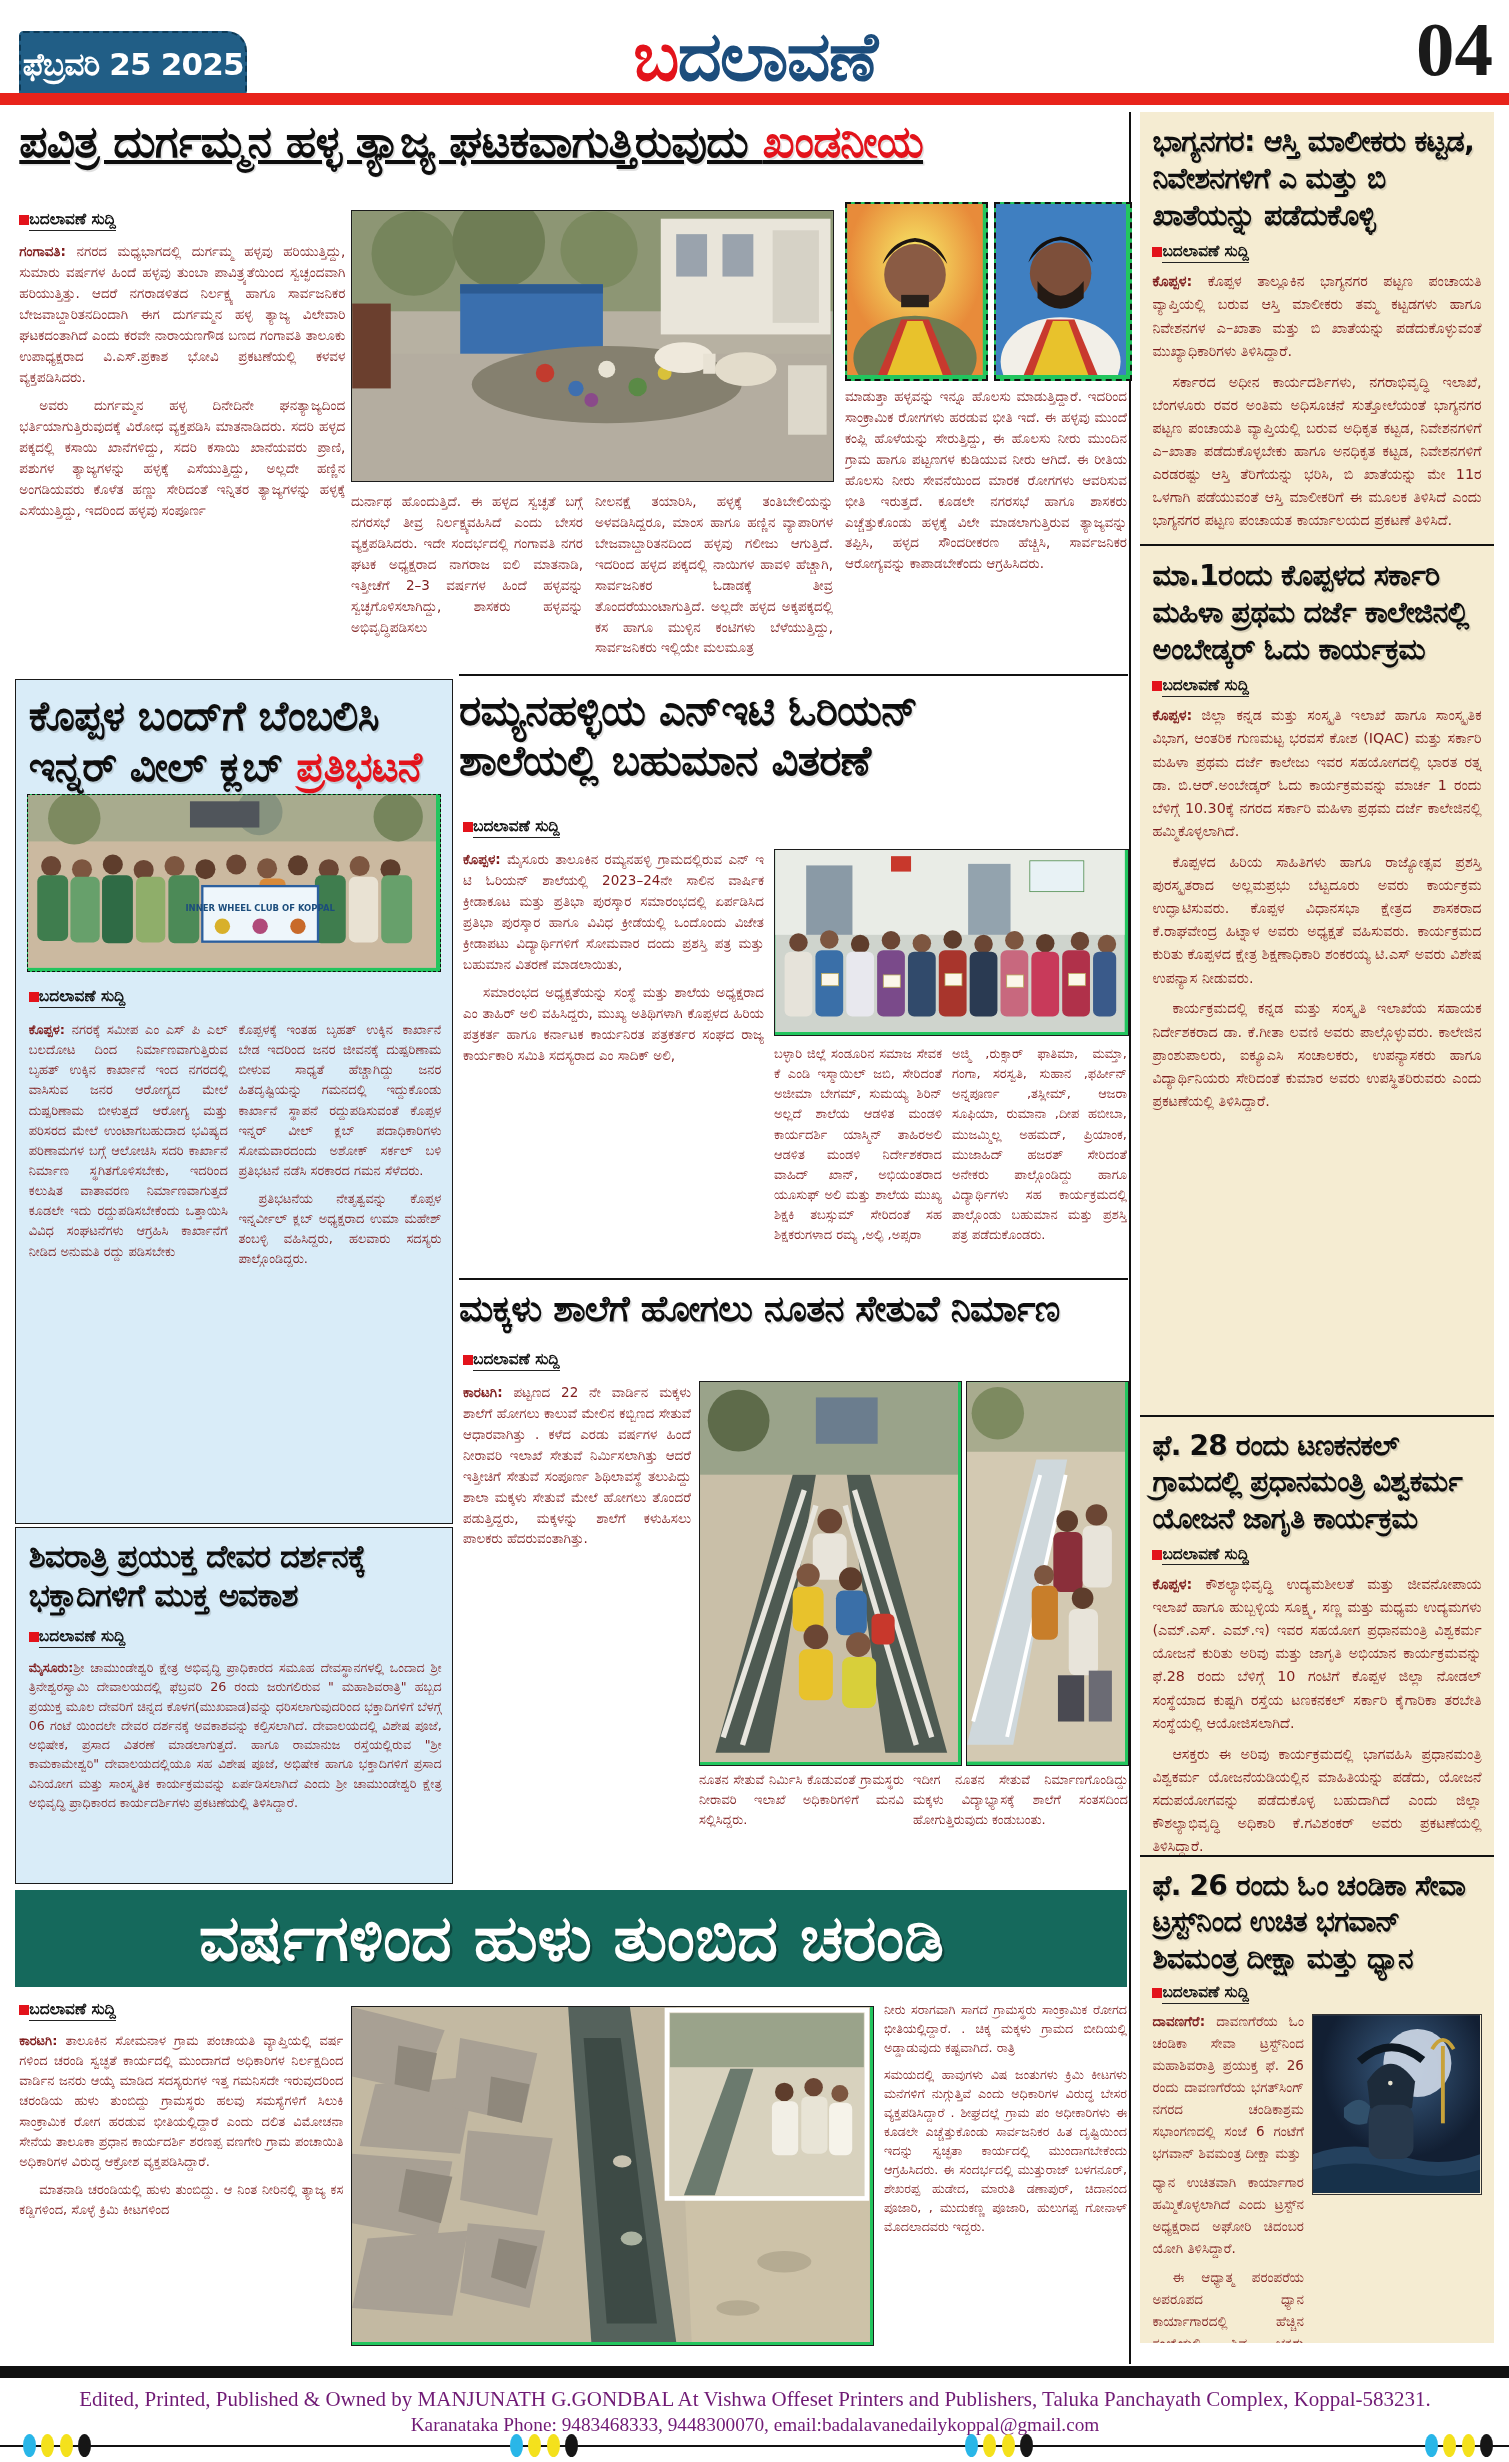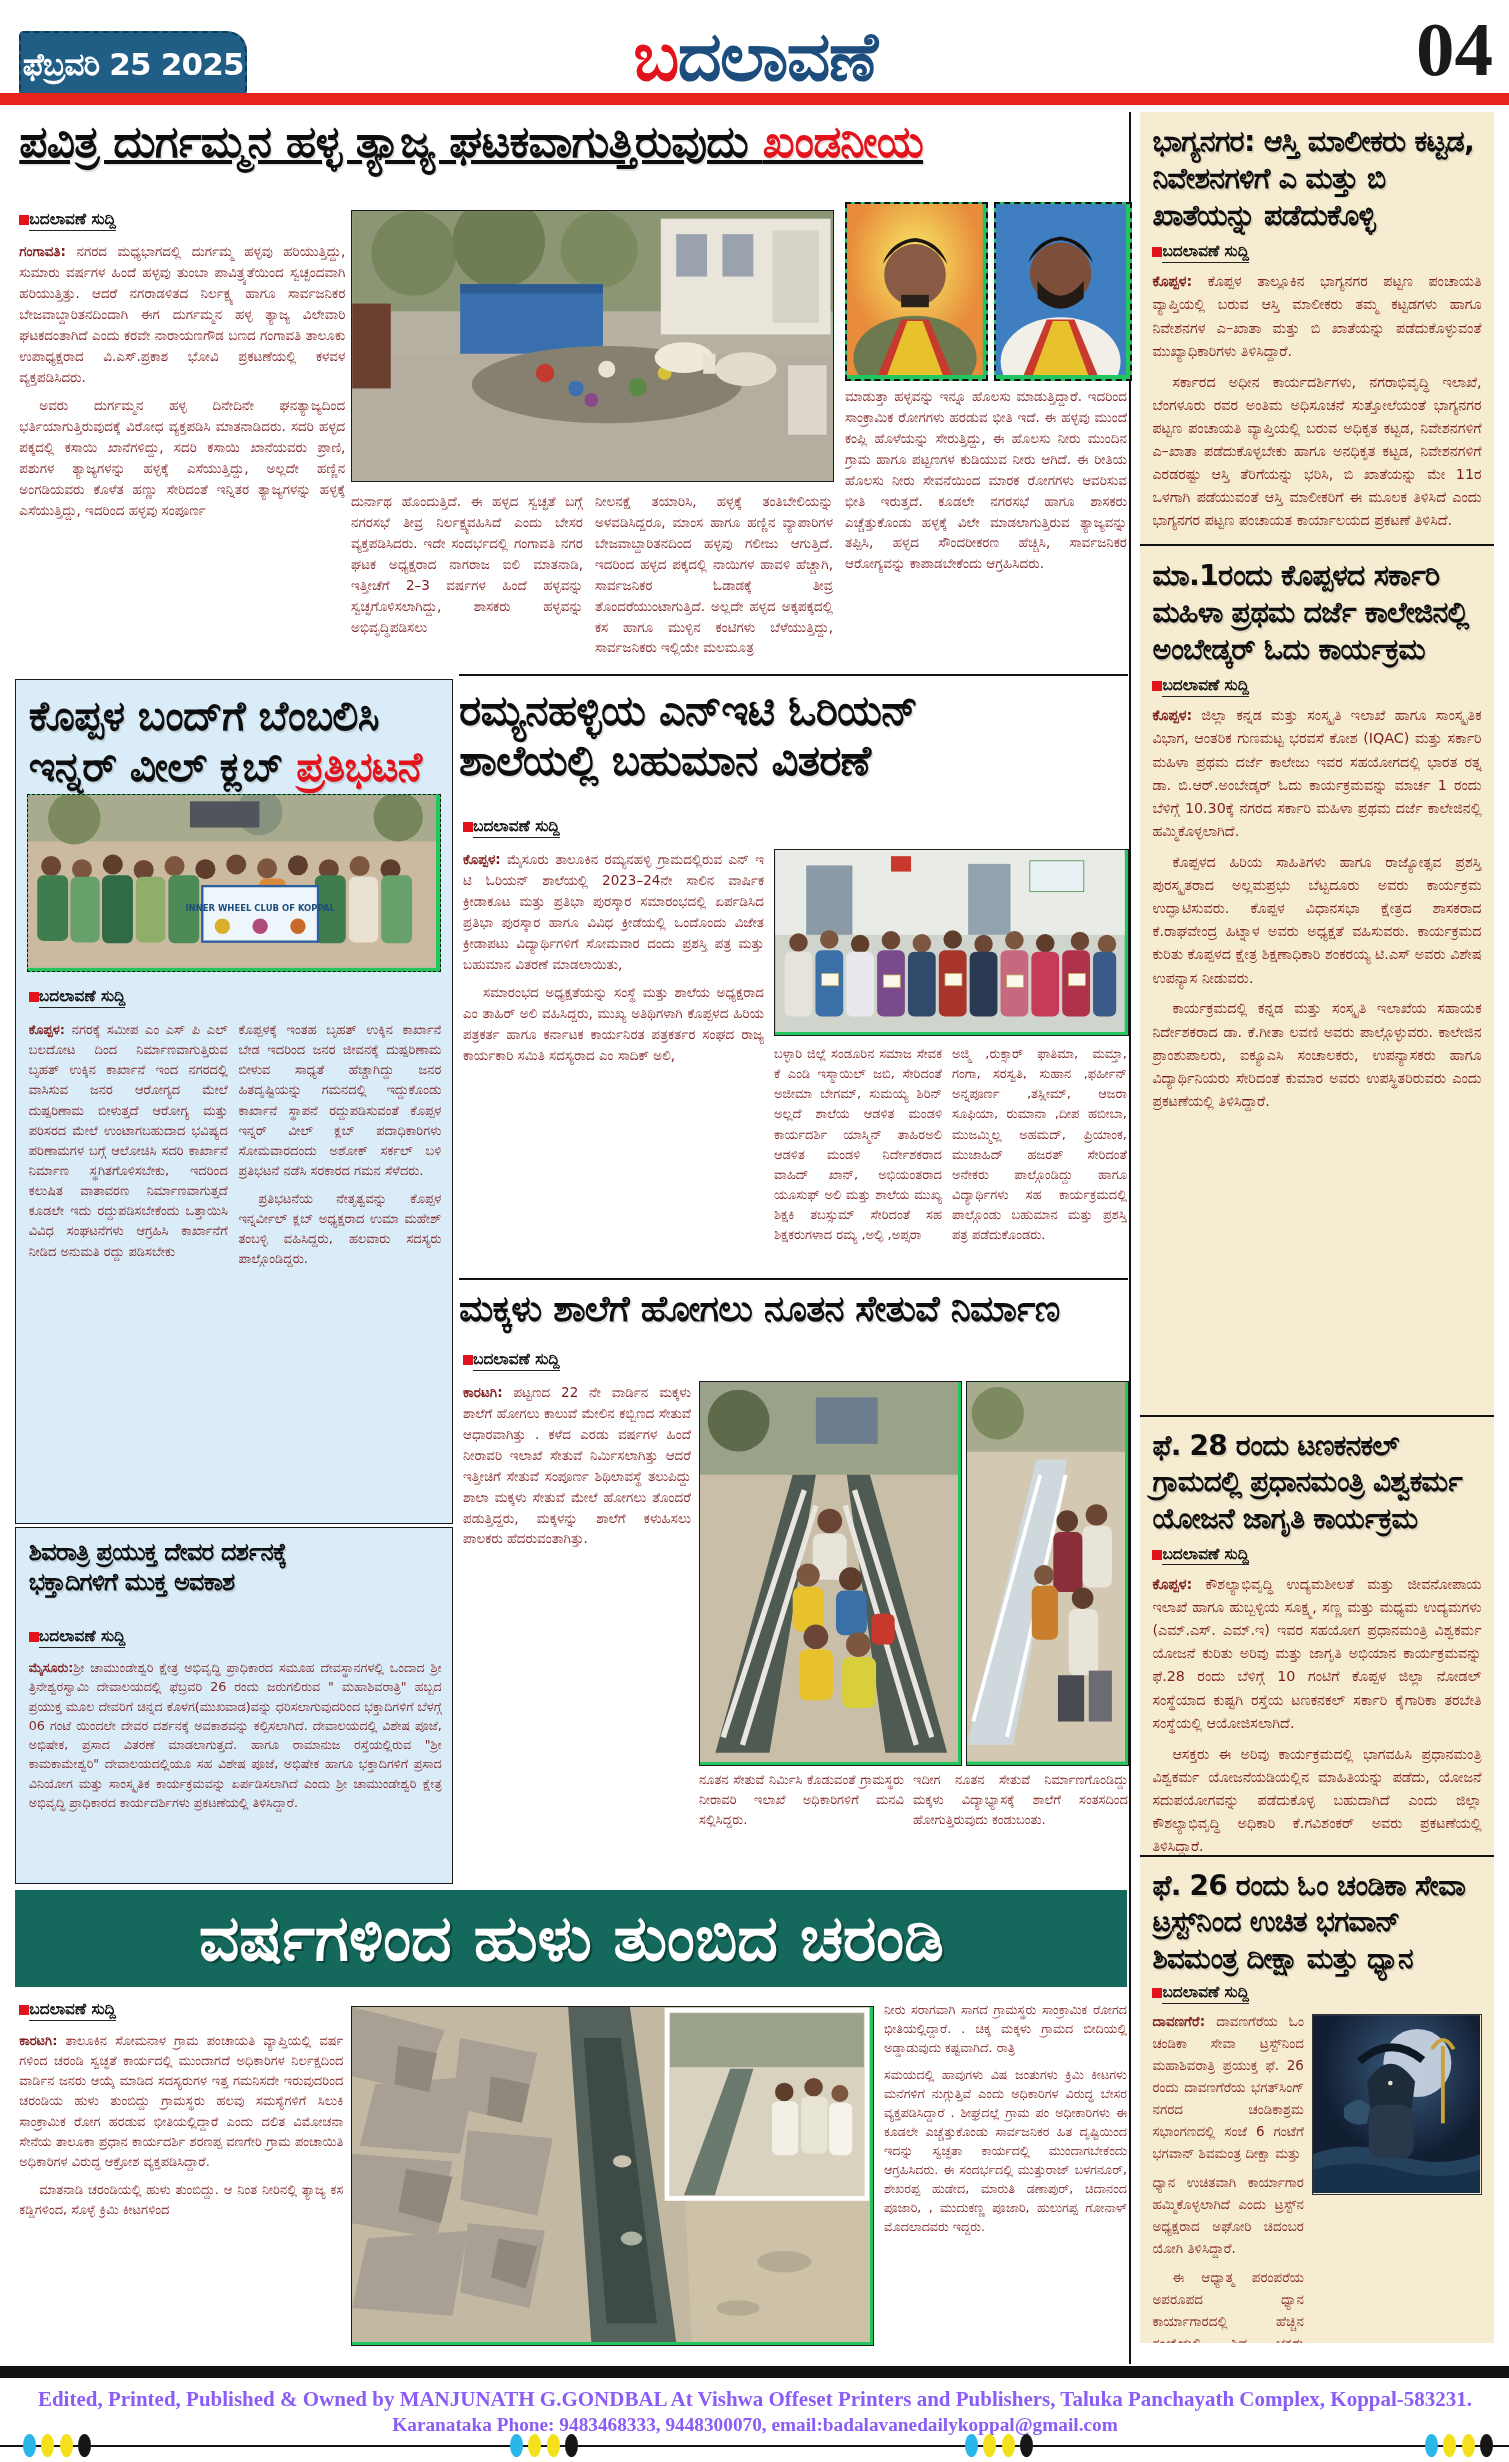--- a/index.html
+++ b/index.html
@@ -18,21 +18,21 @@
   .lead-in{font-weight:bold;}
   .rcol-art{position:absolute;left:1140px;width:354px;background:#f5ecd2;box-sizing:border-box;
             padding:10.8px 12.4px;overflow:hidden;}
   .rcol-art .body-col{font-size:14.3px;line-height:1.62;}
   .rule{background:#111;}
   .photo{position:absolute;border:1.5px solid #1c1c1c;overflow:hidden;background:#22c55e;}
   .bluebox{position:absolute;background:#d9ecf8;border:1.5px solid #1a1a1a;box-sizing:border-box;}
   .banner{position:absolute;background:#15695c;color:#fff;display:flex;align-items:center;justify-content:center;}
   .banner div{font-weight:bold;letter-spacing:0;text-shadow:2.3px 2.3px 0 rgba(0,0,0,0.35);}
   .footer-line{position:absolute;left:0;width:100%;text-align:center;
-               font-family:"Liberation Serif",serif;font-weight:bold;color:#8b5cf6;}
+               font-family:"Liberation Serif",serif;font-weight:normal;color:#701a75;}
   .dotgrp{position:absolute;display:flex;gap:5.4px;}
   .dot{width:13px;height:23px;border-radius:50%;}
 </style>
 </head>
 <body>
 
 <div id="page">
 
   <div class="abs" style="left:19.3px;top:31px;width:224px;height:62px;background:#215e86;border:2.3px dashed #0d3a57;
               border-radius:4.6px 20px 6.2px 4.6px;display:flex;align-items:center;justify-content:center;">
@@ -186,21 +186,21 @@
     <div class="abs body-col" style="left:12.4px;top:340px;width:199px;height:490px;font-size:13px;">
       <p class="noind"><span class="lead-in">ಕೊಪ್ಪಳ:</span> <span>ನಗರಕ್ಕೆ ಸಮೀಪ ಎಂ ಎಸ್ ಪಿ ಎಲ್ ಬಲದೋಟ ದಿಂದ ನಿರ್ಮಾಣವಾಗುತ್ತಿರುವ ಬೃಹತ್ ಉಕ್ಕಿನ ಕಾರ್ಖಾನೆ ಇಂದ ನಗರದಲ್ಲಿ ವಾಸಿಸುವ ಜನರ ಆರೋಗ್ಯದ ಮೇಲೆ ದುಷ್ಪರಿಣಾಮ ಬೀಳುತ್ತದೆ ಆರೋಗ್ಯ ಮತ್ತು ಪರಿಸರದ ಮೇಲೆ ಉಂಟಾಗಬಹುದಾದ ಭವಿಷ್ಯದ ಪರಿಣಾಮಗಳ ಬಗ್ಗೆ ಆಲೋಚಿಸಿ ಸದರಿ ಕಾರ್ಖಾನೆ ನಿರ್ಮಾಣ ಸ್ಥಗಿತಗೊಳಿಸಬೇಕು, ಇದರಿಂದ ಕಲುಷಿತ ವಾತಾವರಣ ನಿರ್ಮಾಣವಾಗುತ್ತದೆ ಕೂಡಲೇ ಇದು ರದ್ದುಪಡಿಸಬೇಕೆಂದು ಒತ್ತಾಯಿಸಿ ವಿವಿಧ ಸಂಘಟನೆಗಳು ಆಗ್ರಹಿಸಿ ಕಾರ್ಖಾನೆಗೆ ನೀಡಿದ ಅನುಮತಿ ರದ್ದು ಪಡಿಸಬೇಕು</span></p>
     </div>
     <div class="abs body-col" style="left:222px;top:340px;width:203px;height:490px;font-size:13px;">
       <p class="noind"><span>ಕೊಪ್ಪಳಕ್ಕೆ ಇಂತಹ ಬೃಹತ್ ಉಕ್ಕಿನ ಕಾರ್ಖಾನೆ ಬೇಡ ಇದರಿಂದ ಜನರ ಜೀವನಕ್ಕೆ ದುಷ್ಪರಿಣಾಮ ಬೀಳುವ ಸಾಧ್ಯತೆ ಹೆಚ್ಚಾಗಿದ್ದು ಜನರ ಹಿತದೃಷ್ಟಿಯನ್ನು ಗಮನದಲ್ಲಿ ಇದ್ದುಕೊಂಡು ಕಾರ್ಖಾನೆ ಸ್ಥಾಪನೆ ರದ್ದುಪಡಿಸುವಂತೆ ಕೊಪ್ಪಳ ಇನ್ನರ್ ವೀಲ್ ಕ್ಲಬ್ ಪದಾಧಿಕಾರಿಗಳು ಸೋಮವಾರದಂದು ಅಶೋಕ್ ಸರ್ಕಲ್ ಬಳಿ ಪ್ರತಿಭಟನೆ ನಡೆಸಿ ಸರಕಾರದ ಗಮನ ಸೆಳೆದರು.</span></p>
       <p><span>ಪ್ರತಿಭಟನೆಯ ನೇತೃತ್ವವನ್ನು ಕೊಪ್ಪಳ ಇನ್ನರ್ವೀಲ್ ಕ್ಲಬ್ ಅಧ್ಯಕ್ಷರಾದ ಉಮಾ ಮಹೇಶ್ ತಂಬಳ್ಳಿ ವಹಿಸಿದ್ದರು, ಹಲವಾರು ಸದಸ್ಯರು ಪಾಲ್ಗೊಂಡಿದ್ದರು.</span></p>
     </div>
   </div>
 
   <div class="bluebox" style="left:15.4px;top:1527px;width:438px;height:357px;">
-    <div class="abs headline" style="left:12.4px;top:9.3px;width:413px;font-size:24px;line-height:1.25;">
+    <div class="abs headline" style="left:12.4px;top:9.3px;width:413px;font-size:31px;line-height:1.25;">
       <span>ಶಿವರಾತ್ರಿ ಪ್ರಯುಕ್ತ ದೇವರ ದರ್ಶನಕ್ಕೆ</span><br>
       <span>ಭಕ್ತಾದಿಗಳಿಗೆ ಮುಕ್ತ ಅವಕಾಶ</span>
     </div>
     <div class="abs byline" style="left:12.4px;top:99px;">
       <span class="sq"></span>
       <span class="bt">ಬದಲಾವಣೆ ಸುದ್ದಿ</span>
     </div>
     <div class="abs body-col" style="left:12.4px;top:130px;width:413px;height:216px;font-size:12.7px;line-height:1.52;">
       <p class="noind"><span class="lead-in">ಮೈಸೂರು:</span><span>ಶ್ರೀ ಚಾಮುಂಡೇಶ್ವರಿ ಕ್ಷೇತ್ರ ಅಭಿವೃದ್ಧಿ ಪ್ರಾಧಿಕಾರದ ಸಮೂಹ ದೇವಸ್ಥಾನಗಳಲ್ಲಿ ಒಂದಾದ ಶ್ರೀ ತ್ರಿನೇಶ್ವರಸ್ವಾಮಿ ದೇವಾಲಯದಲ್ಲಿ ಫೆಬ್ರವರಿ 26 ರಂದು ಜರುಗಲಿರುವ " ಮಹಾಶಿವರಾತ್ರಿ" ಹಬ್ಬದ ಪ್ರಯುಕ್ತ ಮೂಲ ದೇವರಿಗೆ ಚಿನ್ನದ ಕೊಳಗ(ಮುಖವಾಡ)ವನ್ನು ಧರಿಸಲಾಗುವುದರಿಂದ ಭಕ್ತಾದಿಗಳಿಗೆ ಬೆಳಗ್ಗೆ 06 ಗಂಟೆ ಯಿಂದಲೇ ದೇವರ ದರ್ಶನಕ್ಕೆ ಅವಕಾಶವನ್ನು ಕಲ್ಪಿಸಲಾಗಿದೆ. ದೇವಾಲಯದಲ್ಲಿ ವಿಶೇಷ ಪೂಜೆ, ಅಭಿಷೇಕ, ಪ್ರಸಾದ ವಿತರಣೆ ಮಾಡಲಾಗುತ್ತದೆ. ಹಾಗೂ ರಾಮಾನುಜ ರಸ್ತೆಯಲ್ಲಿರುವ "ಶ್ರೀ ಕಾಮಕಾಮೇಶ್ವರಿ" ದೇವಾಲಯದಲ್ಲಿಯೂ ಸಹ ವಿಶೇಷ ಪೂಜೆ, ಅಭಿಷೇಕ ಹಾಗೂ ಭಕ್ತಾದಿಗಳಿಗೆ ಪ್ರಸಾದ ವಿನಿಯೋಗ ಮತ್ತು ಸಾಂಸ್ಕೃತಿಕ ಕಾರ್ಯಕ್ರಮವನ್ನು ಏರ್ಪಡಿಸಲಾಗಿದೆ ಎಂದು ಶ್ರೀ ಚಾಮುಂಡೇಶ್ವರಿ ಕ್ಷೇತ್ರ ಅಭಿವೃದ್ಧಿ ಪ್ರಾಧಿಕಾರದ ಕಾರ್ಯದರ್ಶಿಗಳು ಪ್ರಕಟಣೆಯಲ್ಲಿ ತಿಳಿಸಿದ್ದಾರೆ.</span></p>
     </div>

